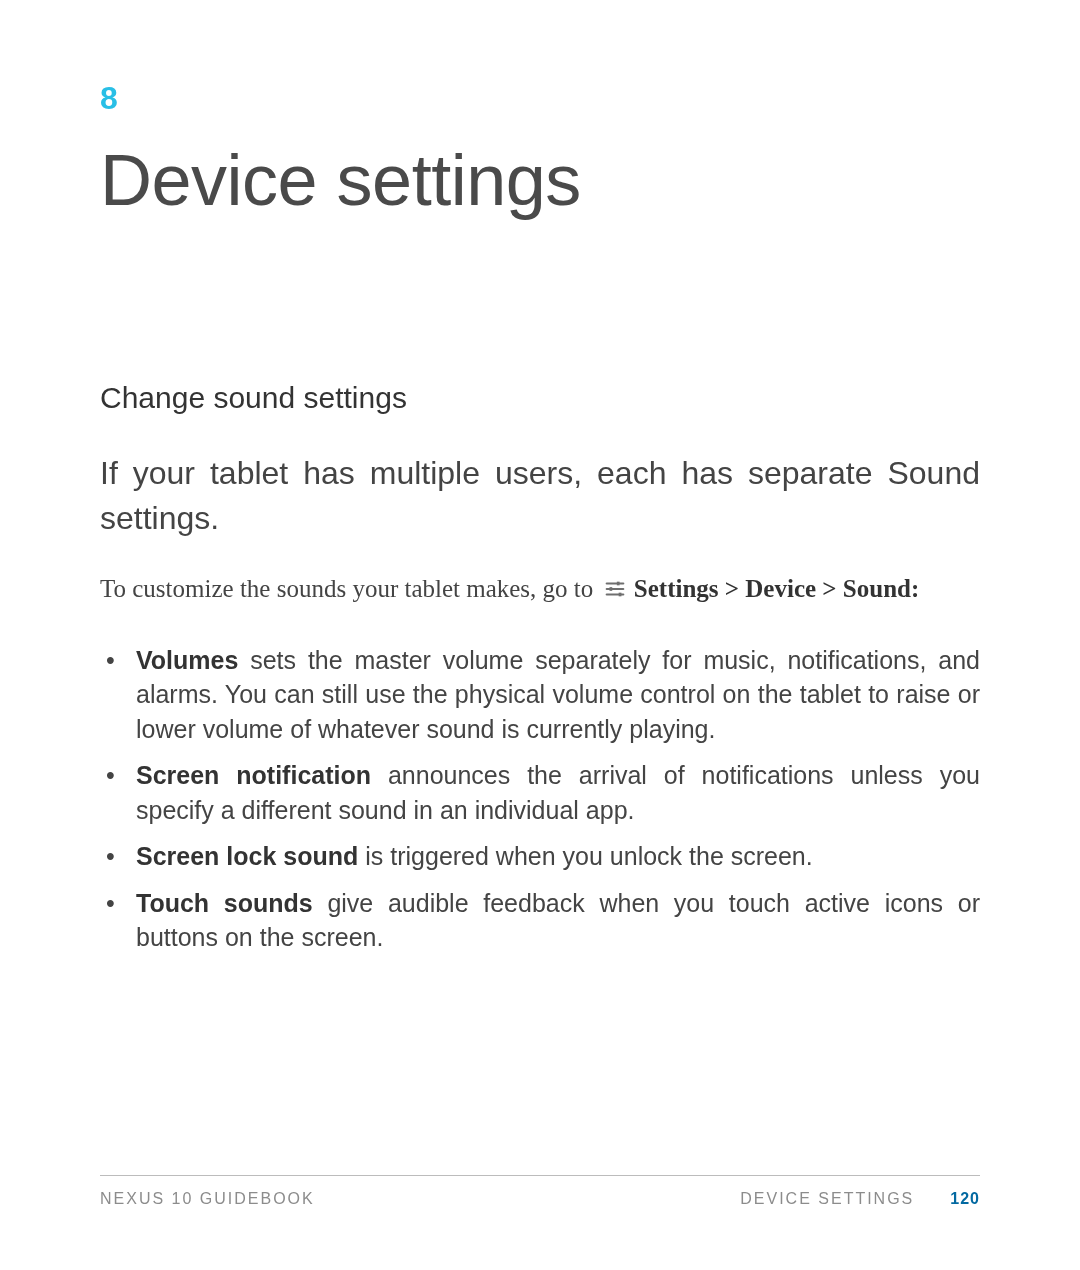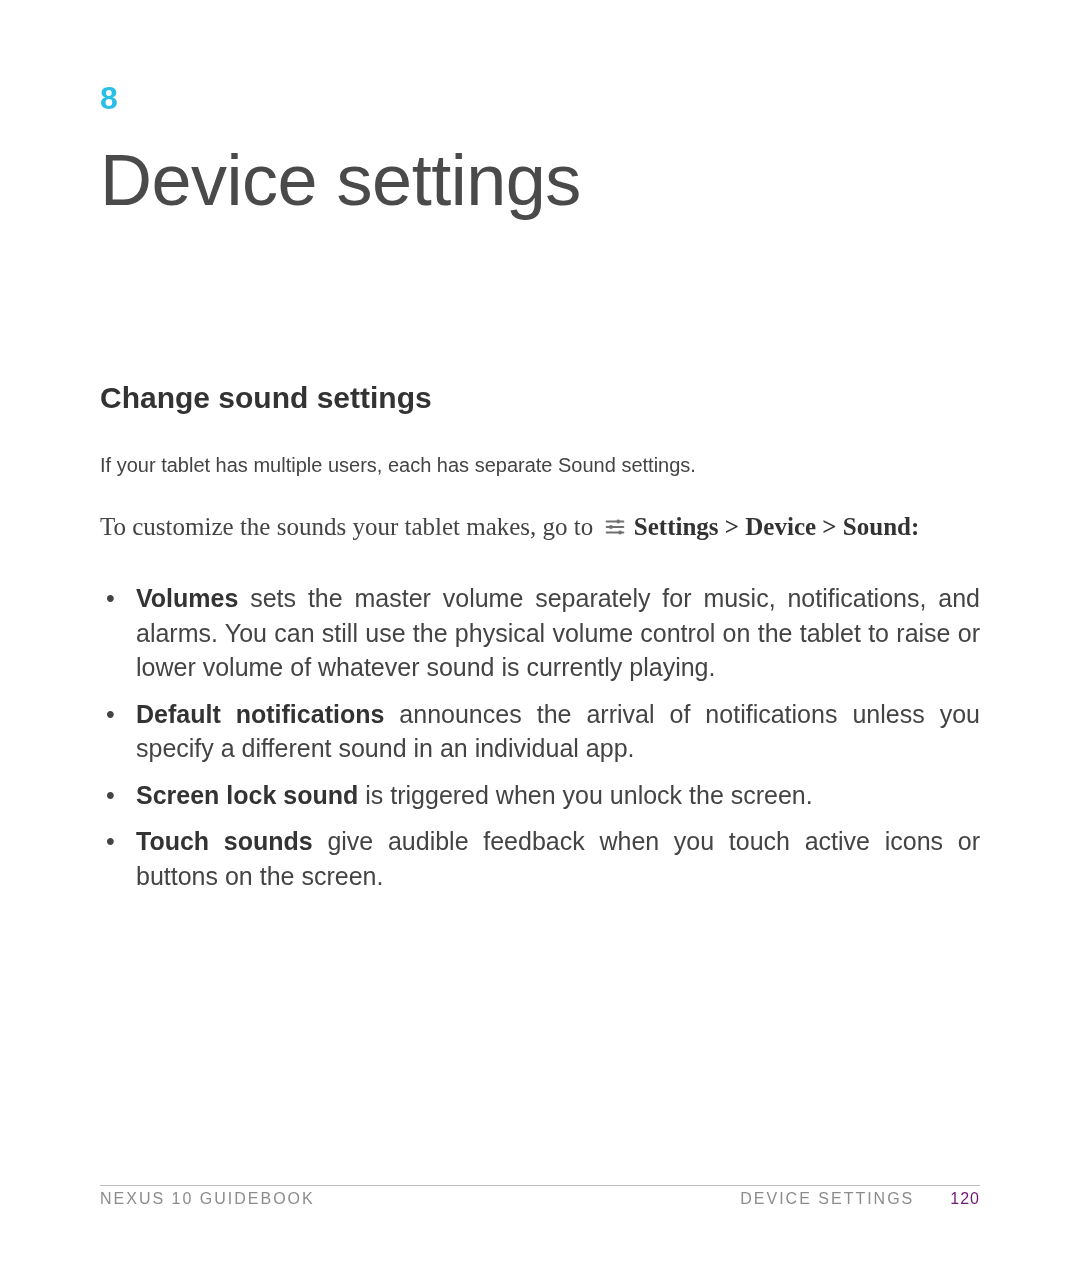--- a/index.html
+++ b/index.html
@@ -21,26 +21,26 @@
     }
     .chapter-title {
       font-size: 72px;
       font-weight: 300;
       color: #4a4a4a;
       letter-spacing: -0.5px;
       margin-bottom: 160px;
     }
     .section-title {
       font-size: 30px;
-      font-weight: 700;
+      font-weight: 400;
       color: #333;
       margin-bottom: 36px;
     }
     .para {
-      font-size: 20px;
+      font-size: 32px;
       line-height: 1.4;
       color: #444;
       text-align: justify;
       margin-bottom: 30px;
     }
     .para-inline-nav {
       font-size: 25px;
       line-height: 1.4;
       color: #444;
       text-align: justify;
@@ -75,30 +75,30 @@
       display: inline-block;
       vertical-align: -3px;
       margin: 0 2px 0 4px;
     }
     .footer {
       position: absolute;
       left: 100px;
       right: 100px;
       bottom: 62px;
       border-top: 1px solid #bcbcbc;
-      padding-top: 4px;
+      padding-top: 14px;
       font-size: 16px;
       letter-spacing: 2px;
       color: #8c8c8c;
       display: flex;
       justify-content: space-between;
       align-items: baseline;
     }
     .footer-right { display: flex; gap: 36px; align-items: baseline; }
-    .page-num { color: #701a75; font-weight: 400; letter-spacing: 1px; }
+    .page-num { color: #0369a1; font-weight: 700; letter-spacing: 1px; }
   </style>
 </head>
 <body>
 
 <div class="chapter-number">8</div>
 <div class="chapter-title">Device settings</div>
 
 <div class="section-title">Change sound settings</div>
 
 <p class="para">If your tablet has multiple users, each has separate Sound settings.</p>
@@ -116,21 +116,21 @@
     </svg>
   </span>
   <span class="navpath-bold">Settings &gt; Device &gt; Sound:</span>
 </p>
 
 <ul class="bullets">
   <li>
     <span class="b">Volumes</span><span> sets the master volume separately for music, notifications, and alarms. You can still use the physical volume control on the tablet to raise or lower volume of whatever sound is currently playing.</span>
   </li>
   <li>
-    <span class="b">Default notifications</span><span> announces the arrival of notifications unless you specify a different sound in an individual app.</span>
+    <span class="b">Screen notification</span><span> announces the arrival of notifications unless you specify a different sound in an individual app.</span>
   </li>
   <li>
     <span class="b">Screen lock sound</span><span> is triggered when you unlock the screen.</span>
   </li>
   <li>
     <span class="b">Touch sounds</span><span> give audible feedback when you touch active icons or buttons on the screen.</span>
   </li>
 </ul>
 
 <div class="footer">

